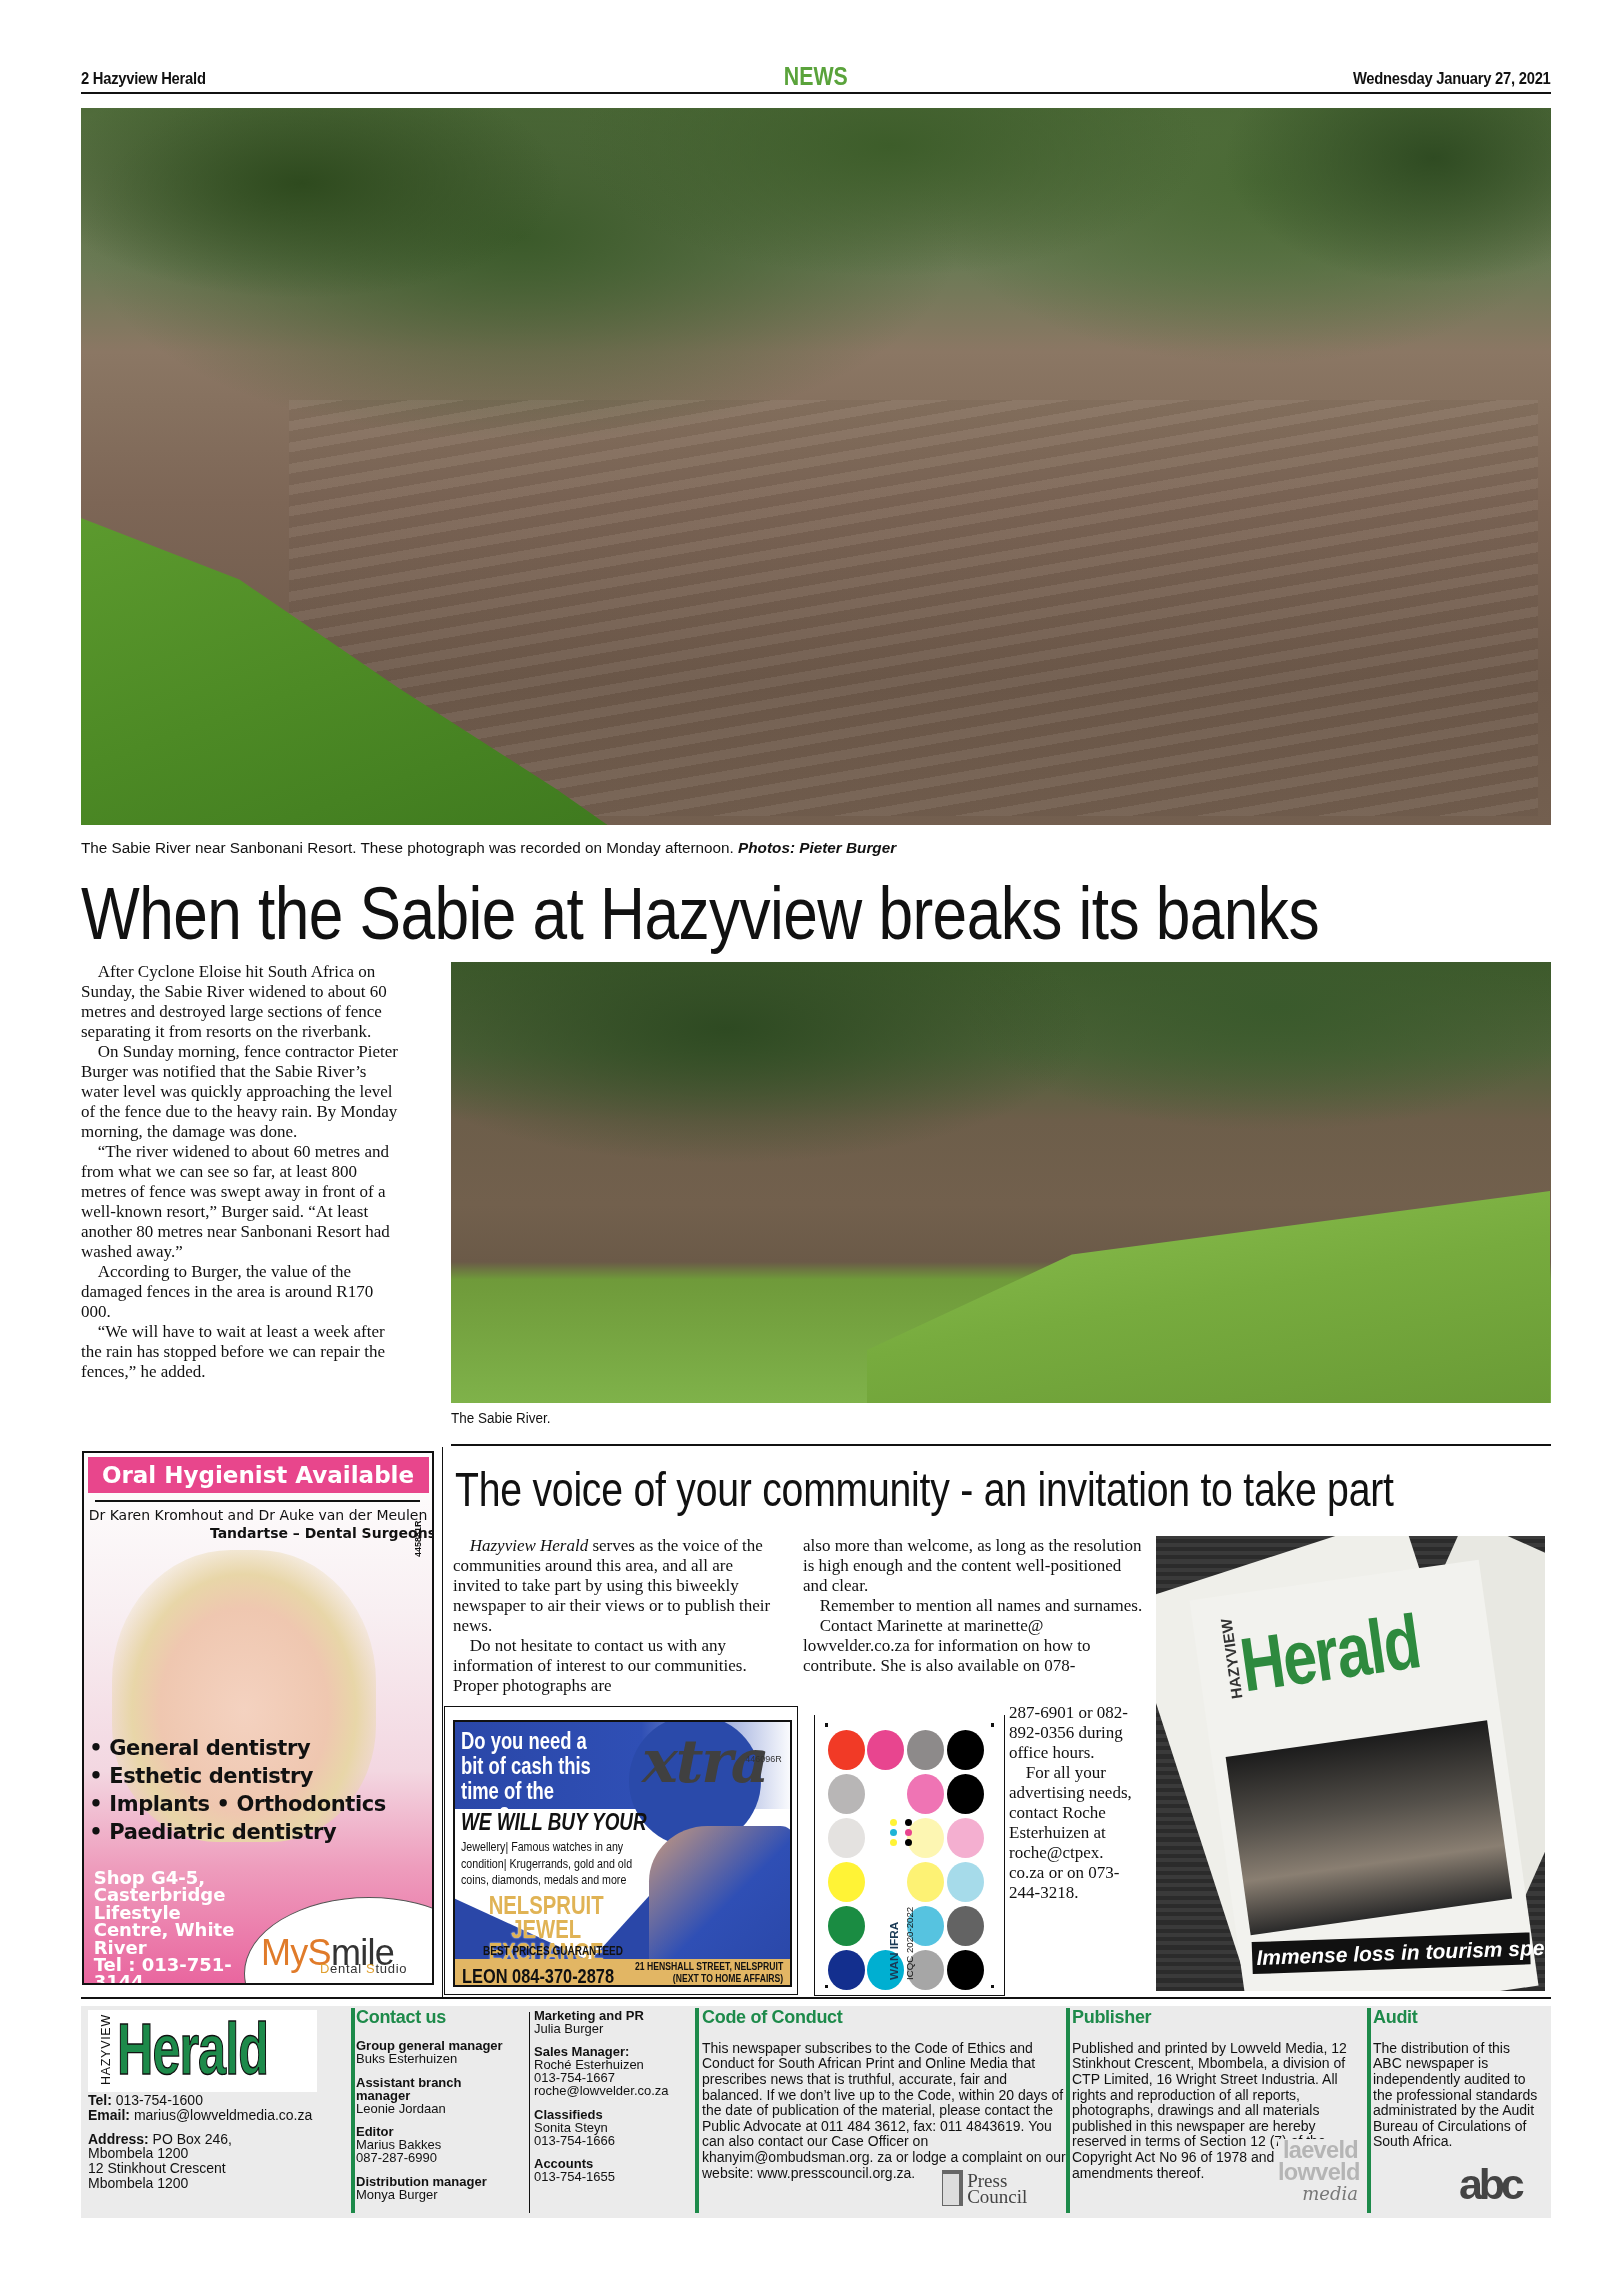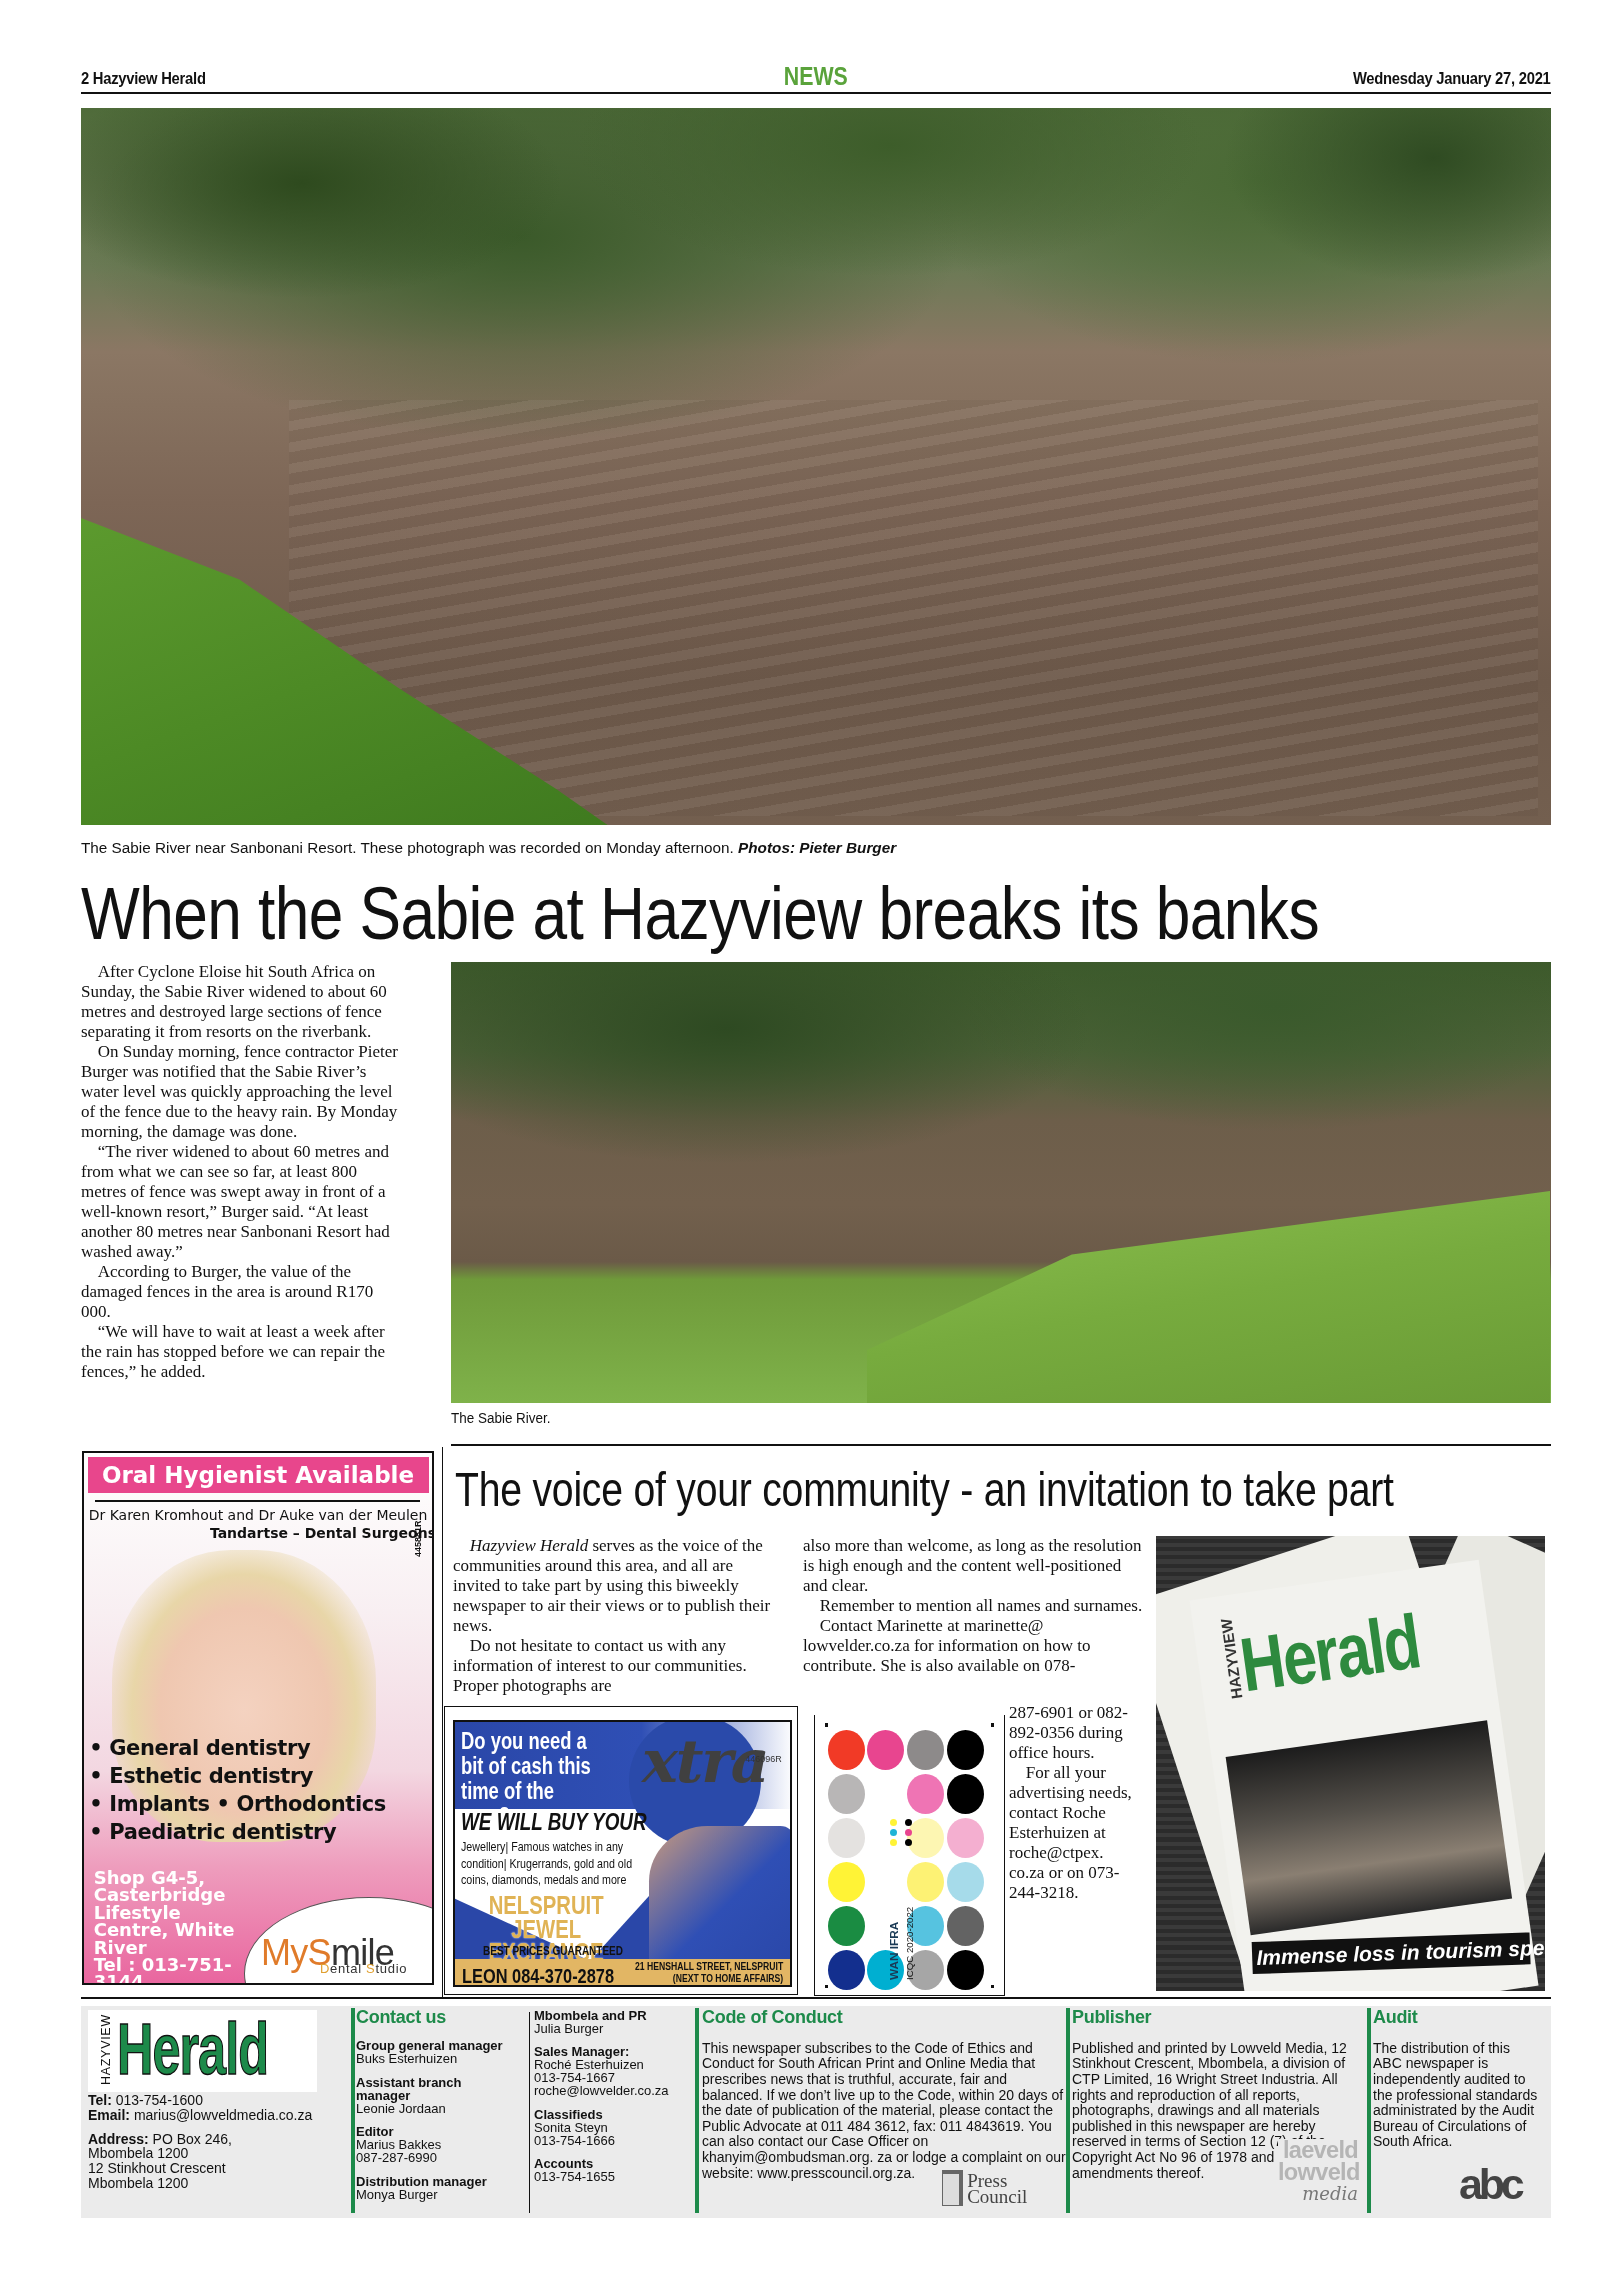--- a/index.html
+++ b/index.html
@@ -337,21 +337,21 @@
         <div class="f-val">087-287-6990</div>
       </div>
     <div class="f-block">
         <div class="f-label">Distribution manager</div>
         <div class="f-val">Monya Burger</div>
       </div>
   </div>
   <div class="abs vr" style="left:448px; top:5.6px; height:201px;"></div>
   <div class="abs" style="left:453px; top:2.8px; width:160px;">
     <div class="f-block">
-        <div class="f-label">Mbombela and PR</div>
+        <div class="f-label">Marketing and PR</div>
         <div class="f-val">Julia Burger</div>
       </div>
     <div class="f-block">
         <div class="f-label">Sales Manager:</div>
         <div class="f-val">Roché Esterhuizen</div>
         <div class="f-val">013-754-1667</div>
         <div class="f-val">roche@lowvelder.co.za</div>
       </div>
     <div class="f-block">
         <div class="f-label">Classifieds</div>

